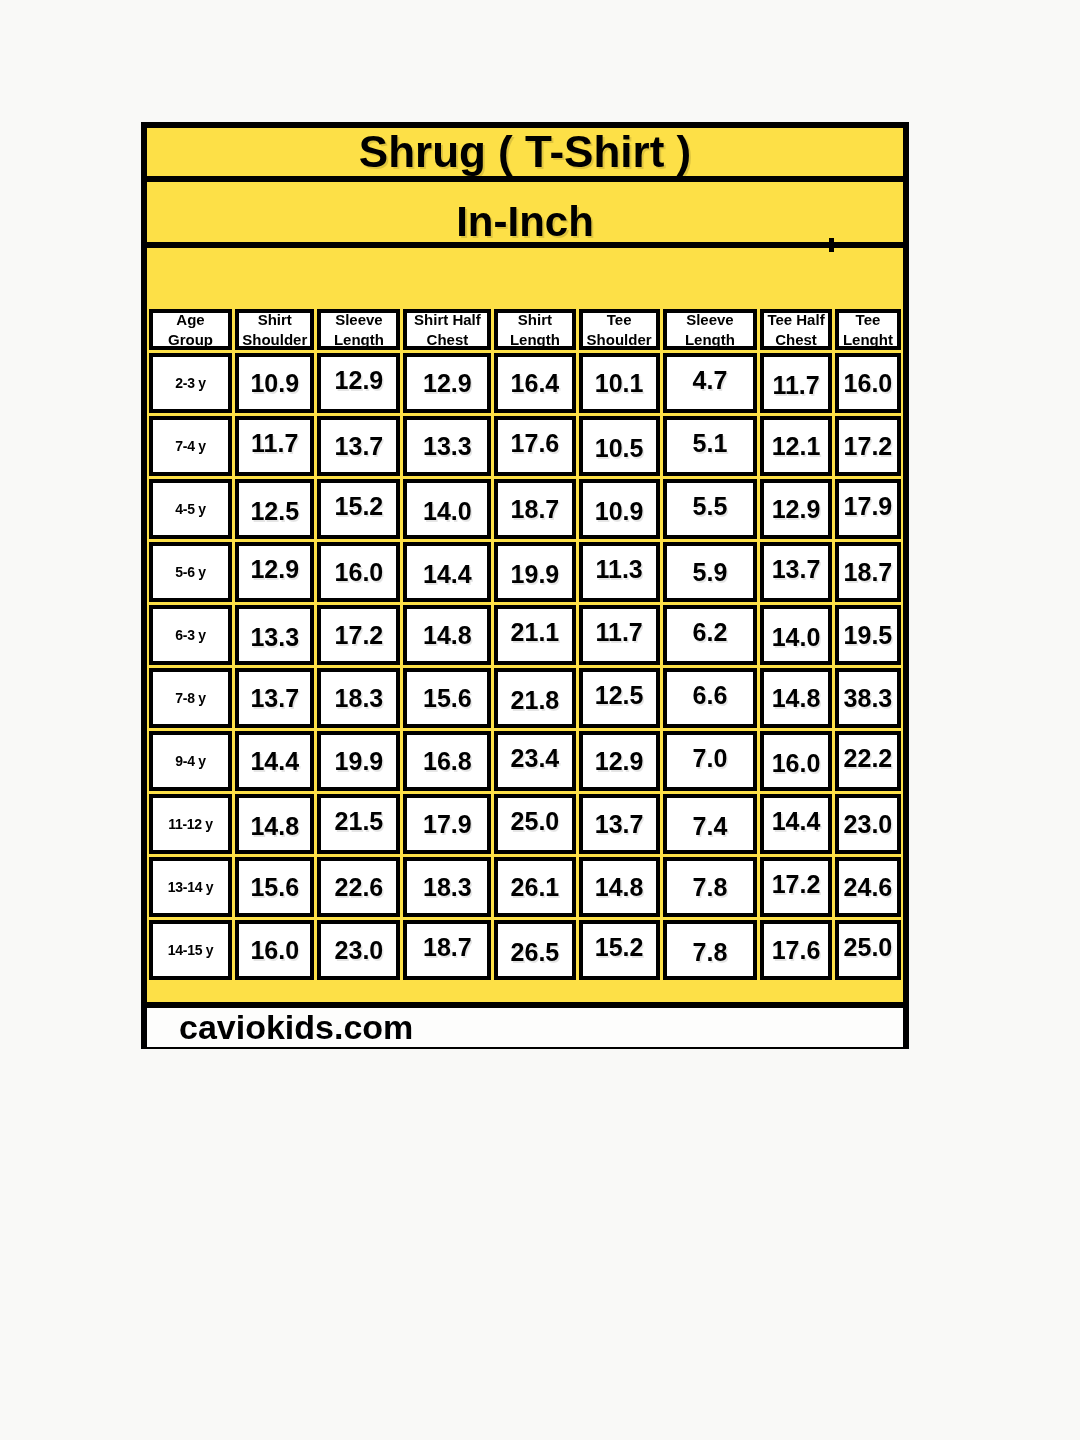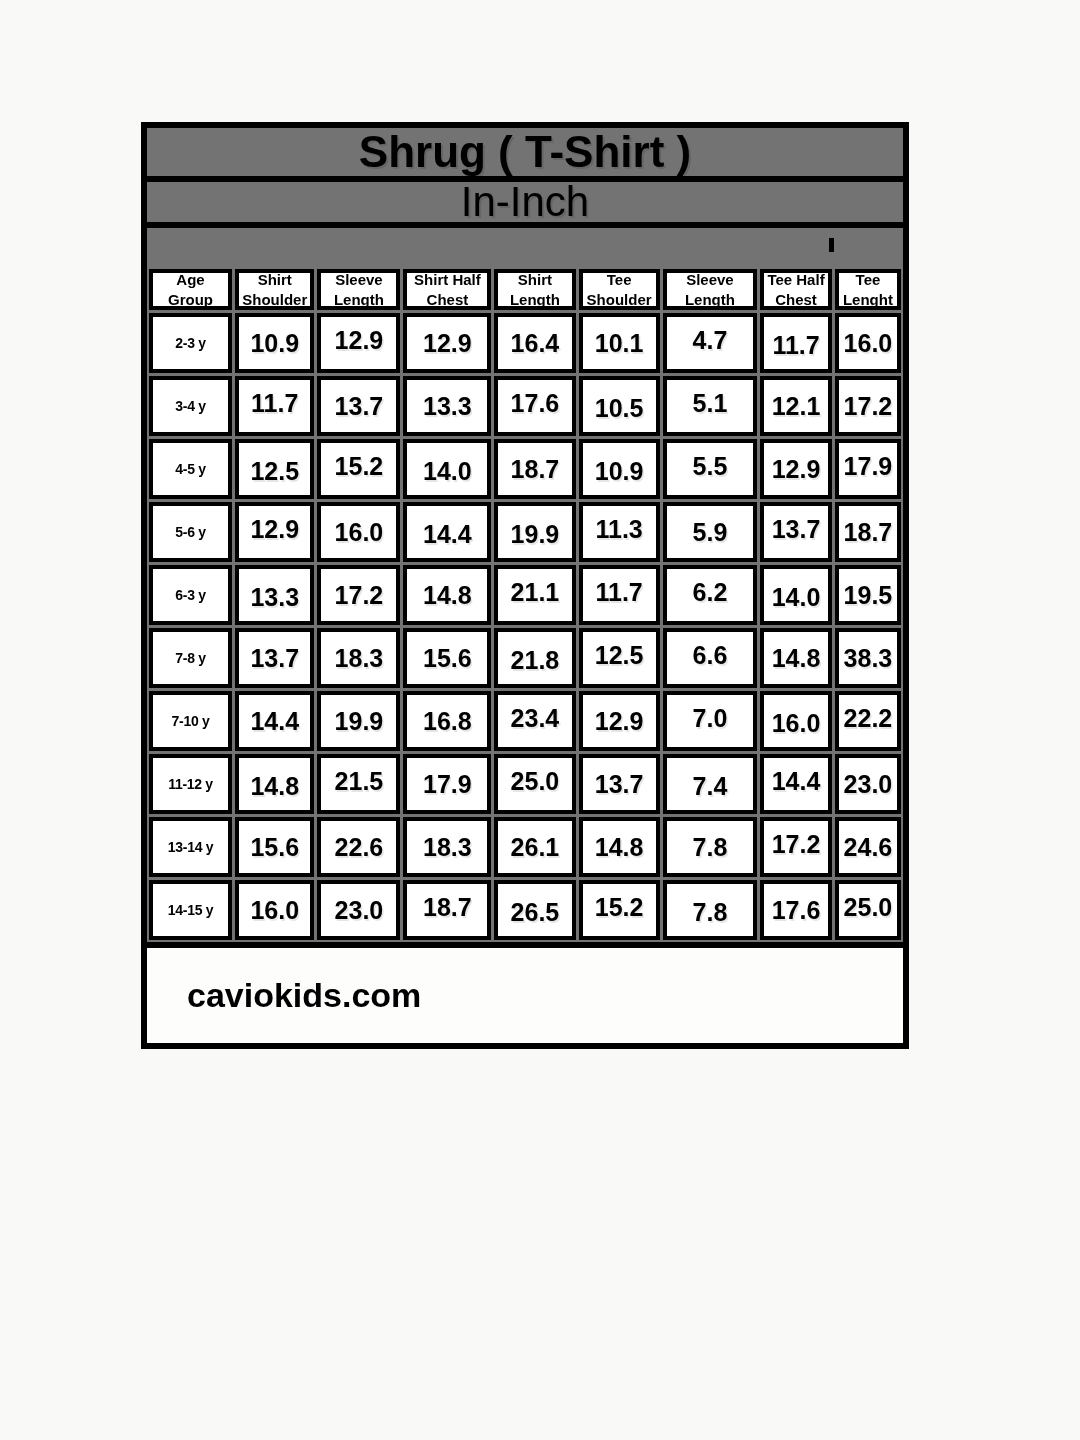--- a/index.html
+++ b/index.html
@@ -8,36 +8,36 @@
     background: #f9f9f7;
     font-family: "Liberation Sans", sans-serif;
     color: #000;
   }
   .page { position: relative; width: 1080px; height: 1440px; overflow: hidden; }
 
   .frame {
     position: absolute; left: 141px; top: 122px;
     width: 768px; height: 927px;
     border: 6px solid #000;
-    background: #737373;
-    display: flex; flex-direction: column;
+    background: #fde047;
+    display: flex; flex-direction: column; gap: 20px;
   }
 
   .title-band {
     height: 54px; flex: none;
     border-bottom: 6px solid #000;
     display: flex; align-items: center; justify-content: center;
     font-size: 44px; font-weight: 800; letter-spacing: 0px;
     text-shadow: 2px 2px 0 rgba(0,0,0,0.12);
   }
   .subtitle-band {
     height: 46px; flex: none;
     border-bottom: 6px solid #000;
     display: flex; align-items: center; justify-content: center;
-    font-size: 42px; font-weight: 400;
+    font-size: 42px; font-weight: 700;
     text-shadow: 2px 2px 0 rgba(0,0,0,0.12);
   }
 
   .grid {
     flex: none;
     display: grid;
     grid-template-columns: 88fr 84fr 88fr 93fr 86fr 86fr 100fr 76fr 70fr;
     grid-template-rows: 80px repeat(10, 60px);
     gap: 3px;
     padding: 2px;
@@ -62,21 +62,21 @@
     text-shadow: 1.5px 1.5px 0 rgba(0,0,0,0.10);
   }
   
   .cell.val.up   { align-items: flex-start; padding-top: 9px; }
   .cell.val.down { align-items: flex-end;  padding-bottom: 9px; }
 
   .footer-band {
     flex: 1;
     border-top: 6px solid #000;
     display: flex; align-items: center;
-    padding-left: 40px;
+    padding-left: 32px;
     font-size: 34px; font-weight: 800;
     background: #fdfdfc;
   }
 
   .stray-mark {
     position: absolute; left: 682px; top: 110px;
     width: 5px; height: 14px; background: #000;
   }
 </style>
 </head>
@@ -103,21 +103,21 @@
       <div class="cell age">2-3 y</div>
       <div class="cell val">10.9</div>
       <div class="cell val up">12.9</div>
       <div class="cell val">12.9</div>
       <div class="cell val">16.4</div>
       <div class="cell val">10.1</div>
       <div class="cell val up">4.7</div>
       <div class="cell val down">11.7</div>
       <div class="cell val">16.0</div>
 
-      <div class="cell age">3-4 y</div>
+      <div class="cell age">7-4 y</div>
       <div class="cell val up">11.7</div>
       <div class="cell val">13.7</div>
       <div class="cell val">13.3</div>
       <div class="cell val up">17.6</div>
       <div class="cell val down">10.5</div>
       <div class="cell val up">5.1</div>
       <div class="cell val">12.1</div>
       <div class="cell val">17.2</div>
 
       <div class="cell age">4-5 y</div>
@@ -153,21 +153,21 @@
       <div class="cell age">7-8 y</div>
       <div class="cell val">13.7</div>
       <div class="cell val">18.3</div>
       <div class="cell val">15.6</div>
       <div class="cell val down">21.8</div>
       <div class="cell val up">12.5</div>
       <div class="cell val up">6.6</div>
       <div class="cell val">14.8</div>
       <div class="cell val">38.3</div>
 
-      <div class="cell age">7-10 y</div>
+      <div class="cell age">9-4 y</div>
       <div class="cell val">14.4</div>
       <div class="cell val">19.9</div>
       <div class="cell val">16.8</div>
       <div class="cell val up">23.4</div>
       <div class="cell val">12.9</div>
       <div class="cell val up">7.0</div>
       <div class="cell val down">16.0</div>
       <div class="cell val up">22.2</div>
 
       <div class="cell age">11-12 y</div>

